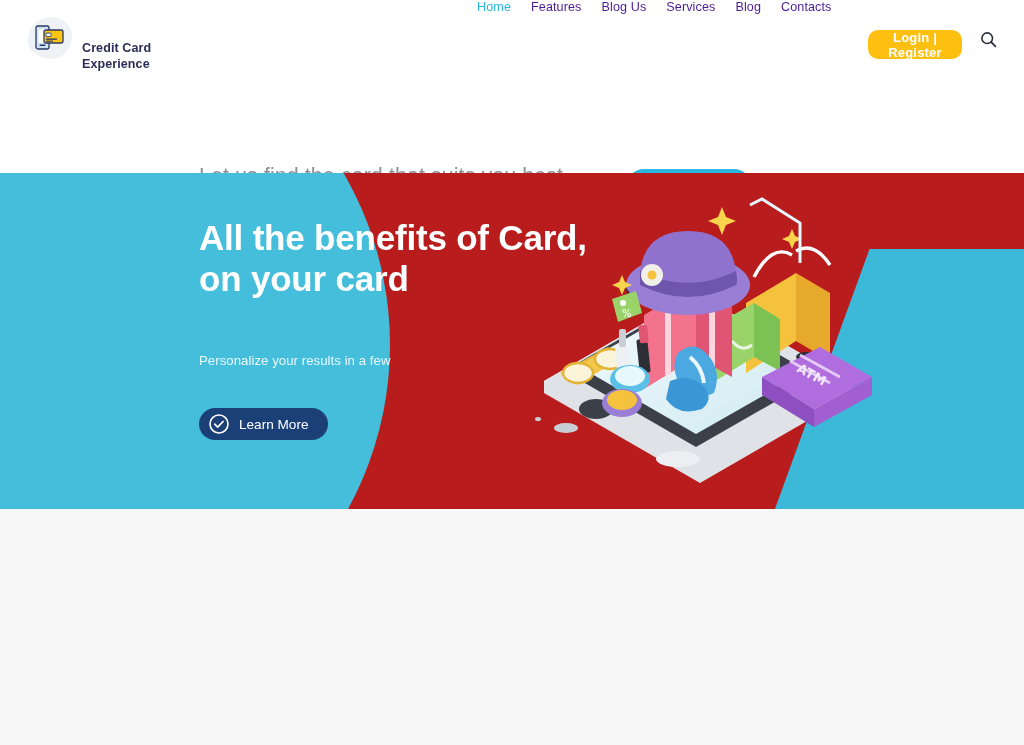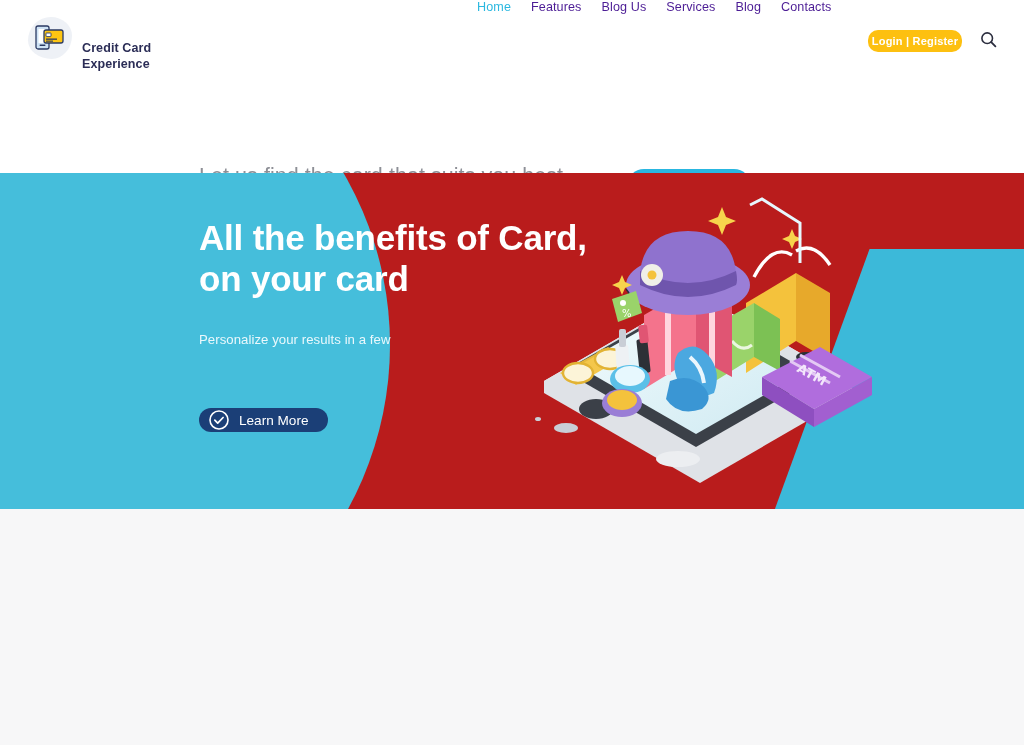--- a/index.html
+++ b/index.html
@@ -32,23 +32,23 @@
     display:flex; align-items:flex-start; gap:20px;
   }
   .nav a{
     font-size:12.6px; color:#4c1d95; text-decoration:none;
     letter-spacing:.1px; white-space:nowrap;
   }
   .nav a.active{ color:#2bb8e0; }
 
   .login-btn{
     position:absolute; left:868px; top:30px;
-    width:94px; height:22px; border-radius:10px;
+    width:94px; height:29px; border-radius:10px;
     background:#fdc010; border:none; cursor:pointer;
-    color:#fff; font-size:11px; font-weight:bold;
+    color:#fff; font-size:13px; font-weight:bold;
     font-family:"Liberation Sans", sans-serif;
     letter-spacing:.2px;
     display:flex; align-items:center; justify-content:center;
   }
   .search-btn{
     position:absolute; left:978px; top:29px;
     width:20px; height:20px; background:none; border:none; cursor:pointer;
     padding:0; display:flex; align-items:center; justify-content:center;
   }
 
@@ -88,27 +88,27 @@
     width:300px; height:290px; background:#3cb9d9;
     transform:skewX(-20deg); transform-origin:bottom right;
   }
   .hero-inner{ position:absolute; inset:0; }
   .hero-h1{
     position:absolute; left:199px; top:44px;
     font-size:35px; font-weight:bold; color:#fff;
     line-height:1.18; letter-spacing:-.2px;
   }
   .hero-p{
-    position:absolute; left:199px; top:156px;
+    position:absolute; left:199px; top:177px;
     font-size:13.2px; color:#eaf8fc; line-height:1.62;
     letter-spacing:.05px;
   }
   .learn-btn{
     position:absolute; left:199px; top:235px;
-    height:24px; padding:0 19px 0 9px; border:none; cursor:pointer;
+    height:32px; padding:0 19px 0 9px; border:none; cursor:pointer;
     border-radius:18px; background:#1b3f77;
     display:flex; align-items:center; gap:9px;
     color:#fff; font-size:13.6px;
     font-family:"Liberation Sans", sans-serif;
   }
   .hero-art{
     position:absolute; left:500px; top:8px; width:380px; height:320px;
   }
 
   

